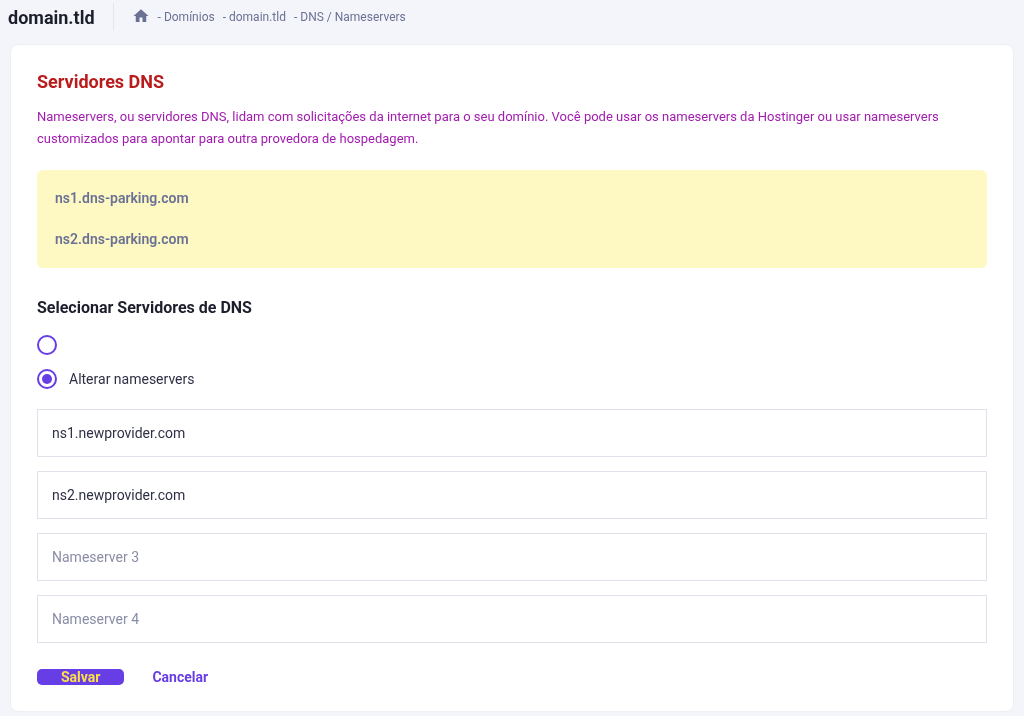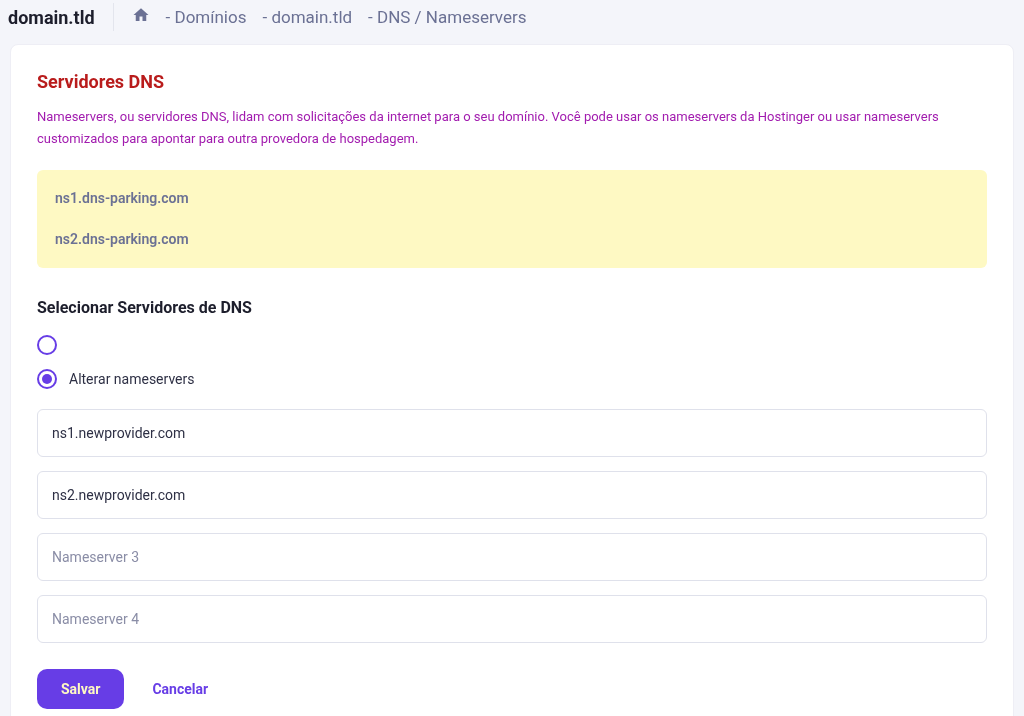--- a/index.html
+++ b/index.html
@@ -28,23 +28,23 @@
     }
     .divider {
       width: 1px;
       height: 28px;
       background: #e3e5ed;
       margin-right: 18px;
     }
     .breadcrumb {
       display: flex;
       align-items: center;
-      gap: 16px;
+      gap: 8px;
       color: #6b7194;
-      font-size: 17px;
+      font-size: 12px;
     }
     .breadcrumb svg {
       width: 18px;
       height: 18px;
       fill: #6b7194;
     }
     .card {
       background: #fff;
       border-radius: 8px;
       margin: 10px 10px 0 10px;
@@ -111,42 +111,42 @@
       border-radius: 50%;
     }
     .radio-label {
       font-size: 14px;
       color: #2e3045;
     }
     .input-field {
       width: 100%;
       height: 48px;
       border: 1px solid #dfe1eb;
-      border-radius: 6px;
+      border-radius: 0;
       padding: 0 14px;
       font-size: 14px;
       color: #2e3045;
       margin-bottom: 14px;
       outline: none;
     }
     .input-field::placeholder {
       color: #8a8da6;
     }
     .button-row {
       display: flex;
       align-items: center;
       gap: 28px;
       margin-top: 12px;
     }
     .btn-primary {
       background: #673de6;
-      color: #fef9c3;
+      color: #fde047;
       border: none;
-      border-radius: 10px;
-      padding: 12px 24px;
+      border-radius: 5px;
+      padding: 0 24px;
       font-size: 14px;
       font-weight: 700;
       cursor: pointer;
     }
     .btn-link {
       background: none;
       border: none;
       color: #673de6;
       font-size: 14px;
       font-weight: 700;

